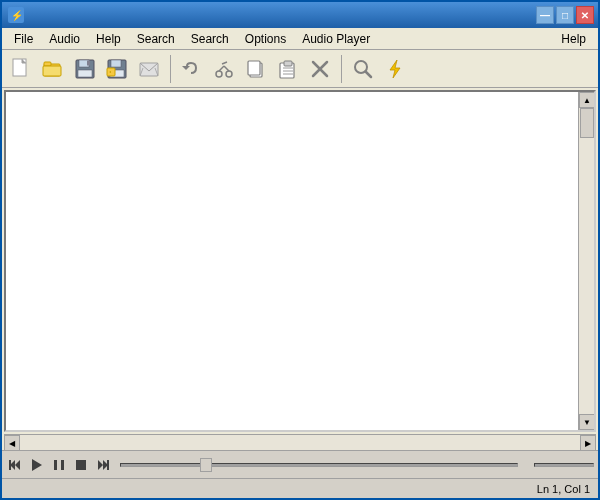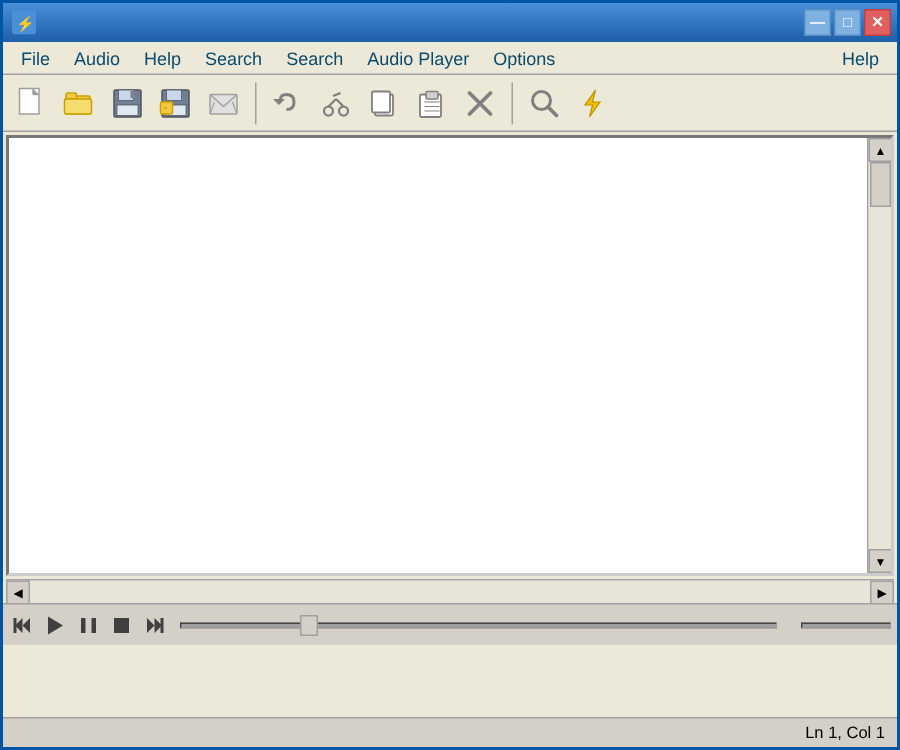--- a/index.html
+++ b/index.html
@@ -78,21 +78,21 @@
       align-items: center;
       border-bottom: 1px solid #a0a0a0;
       padding: 0 4px;
       flex-shrink: 0;
     }
 
     .menu-item {
       padding: 2px 8px;
       cursor: pointer;
       font-size: 12px;
-      color: #0c4a6e;
+      color: #000000;
       height: 100%;
       display: flex;
       align-items: center;
     }
 
     .menu-spacer {
       flex: 1;
     }
 
     
@@ -281,21 +281,20 @@
     
     .status-bar {
       height: 20px;
       background: #d4d0c8;
       border-top: 1px solid #a0a0a0;
       display: flex;
       align-items: center;
       justify-content: flex-end;
       padding: 0 8px;
       flex-shrink: 0;
-      margin-top: 48px;
     }
 
     .status-text {
       font-size: 11px;
       color: #000;
     }
   </style>
 </head>
 <body>
 
@@ -315,22 +314,22 @@
       <div class="title-btn close">✕</div>
     </div>
   </div>
 
   <div class="menu-bar">
     <div class="menu-item">File</div>
     <div class="menu-item">Audio</div>
     <div class="menu-item">Help</div>
     <div class="menu-item">Search</div>
     <div class="menu-item">Search</div>
+    <div class="menu-item">Options</div>
     <div class="menu-item">Audio Player</div>
-    <div class="menu-item">Options</div>
     <div class="menu-spacer"></div>
     <div class="menu-item">Help</div>
   </div>
 
   <div class="toolbar">
 
     <div class="tb-btn" title="New">
       <svg viewBox="0 0 22 22">
         <rect x="3" y="1" width="13" height="17" fill="white" stroke="#a0a0a0" stroke-width="1"></rect>
         <polygon points="12,1 16,5 12,5" fill="#a0a0a0"></polygon>

